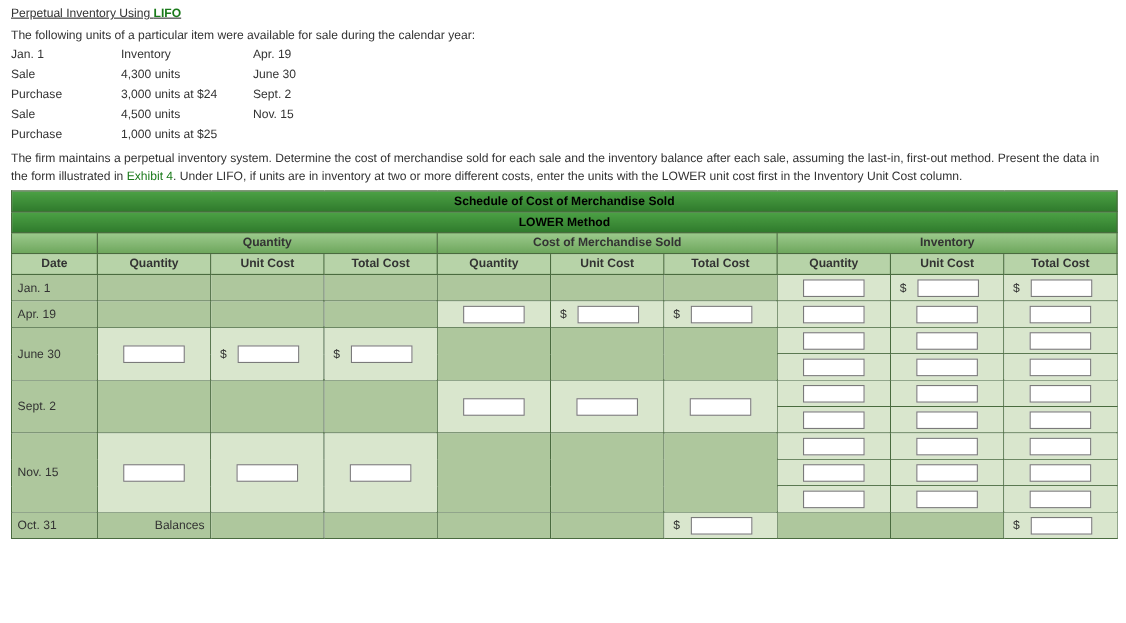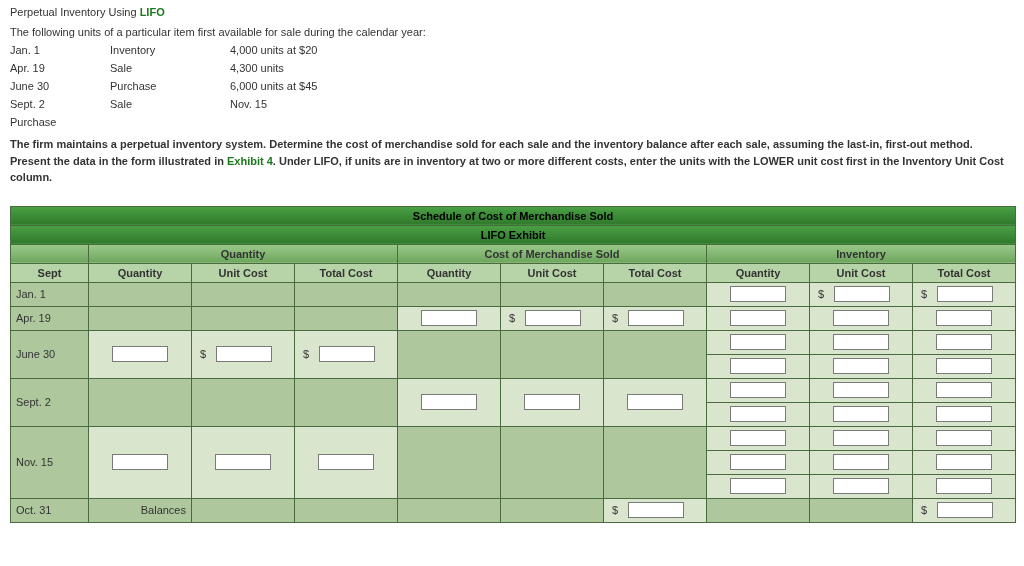--- a/index.html
+++ b/index.html
@@ -5,30 +5,30 @@
   * { box-sizing: border-box; }
   body {
     margin: 0;
     padding: 6px 10px;
     font-family: Verdana, Geneva, sans-serif;
     font-size: 11px;
     color: #333;
     background: #fff;
     width: 1024px;
   }
-  .title { font-size: 11px; margin-bottom: 8px; }
+  .title { font-size: 11px; margin-bottom: 8px; text-decoration: underline; }
   .title-lifo { color: #1a7a1a; font-weight: bold; }
   .intro { margin-bottom: 6px; }
   .data-grid {
     display: grid;
     grid-template-columns: 100px 120px auto;
     row-gap: 6px;
     margin-bottom: 8px;
   }
-  .instructions { margin-top: 6px; margin-bottom: 20px; line-height: 1.5; font-weight: bold; }
+  .instructions { margin-top: 6px; margin-bottom: 4px; line-height: 1.5; }
   .exhibit-link { color: #1a7a1a; }
 
   table.schedule {
     border-collapse: collapse;
     width: 1006px;
     table-layout: fixed;
   }
   table.schedule td, table.schedule th {
     border: 1px solid #4a6b3f;
     font-size: 11px;
@@ -78,36 +78,37 @@
   col.c-date { width: 78px; }
   col.c { width: 103px; }
 </style>
 </head>
 <body>
 
 <div class="title">
   <span>Perpetual Inventory Using </span><span class="title-lifo">LIFO</span>
 </div>
 
-<div class="intro">The following units of a particular item first available for sale during the calendar year:</div>
+<div class="intro">The following units of a particular item were available for sale during the calendar year:</div>
 
 <div class="data-grid">
   <div>Jan. 1</div>
   <div>Inventory</div>
-  <div>4,000 units at $20</div>
   <div>Apr. 19</div>
   <div>Sale</div>
   <div>4,300 units</div>
   <div>June 30</div>
   <div>Purchase</div>
-  <div>6,000 units at $45</div>
+  <div>3,000 units at $24</div>
   <div>Sept. 2</div>
   <div>Sale</div>
+  <div>4,500 units</div>
   <div>Nov. 15</div>
   <div>Purchase</div>
+  <div>1,000 units at $25</div>
 </div>
 
 <div class="instructions">
   <span>The firm maintains a perpetual inventory system. Determine the cost of merchandise sold for each sale and the inventory balance after each sale, assuming the last-in, first-out method. Present the data in the form illustrated in </span><span class="exhibit-link">Exhibit 4</span><span>. Under LIFO, if units are in inventory at two or more different costs, enter the units with the LOWER unit cost first in the Inventory Unit Cost column.</span>
 </div>
 
 <table class="schedule">
   <colgroup>
     <col class="c-date">
       <col class="c">
@@ -118,30 +119,30 @@
       <col class="c">
     <col class="c">
       <col class="c">
       <col class="c">
   </colgroup>
   <tbody>
       <tr>
     <th colspan="10" class="hdr-dark">Schedule of Cost of Merchandise Sold</th>
   </tr>
   <tr>
-    <th colspan="10" class="hdr-dark">LIFO Exhibit</th>
+    <th colspan="10" class="hdr-dark">LOWER Method</th>
   </tr>
   <tr>
     <th class="hdr-med"></th>
     <th colspan="3" class="hdr-med">Quantity</th>
     <th colspan="3" class="hdr-med">Cost of Merchandise Sold</th>
     <th colspan="3" class="hdr-med">Inventory</th>
   </tr>
   <tr>
-    <th class="hdr-light">Sept</th>
+    <th class="hdr-light">Date</th>
     <th class="hdr-light">Quantity</th>
     <th class="hdr-light">Unit Cost</th>
     <th class="hdr-light">Total Cost</th>
     <th class="hdr-light">Quantity</th>
     <th class="hdr-light">Unit Cost</th>
     <th class="hdr-light">Total Cost</th>
     <th class="hdr-light">Quantity</th>
     <th class="hdr-light">Unit Cost</th>
     <th class="hdr-light">Total Cost</th>
   </tr>

